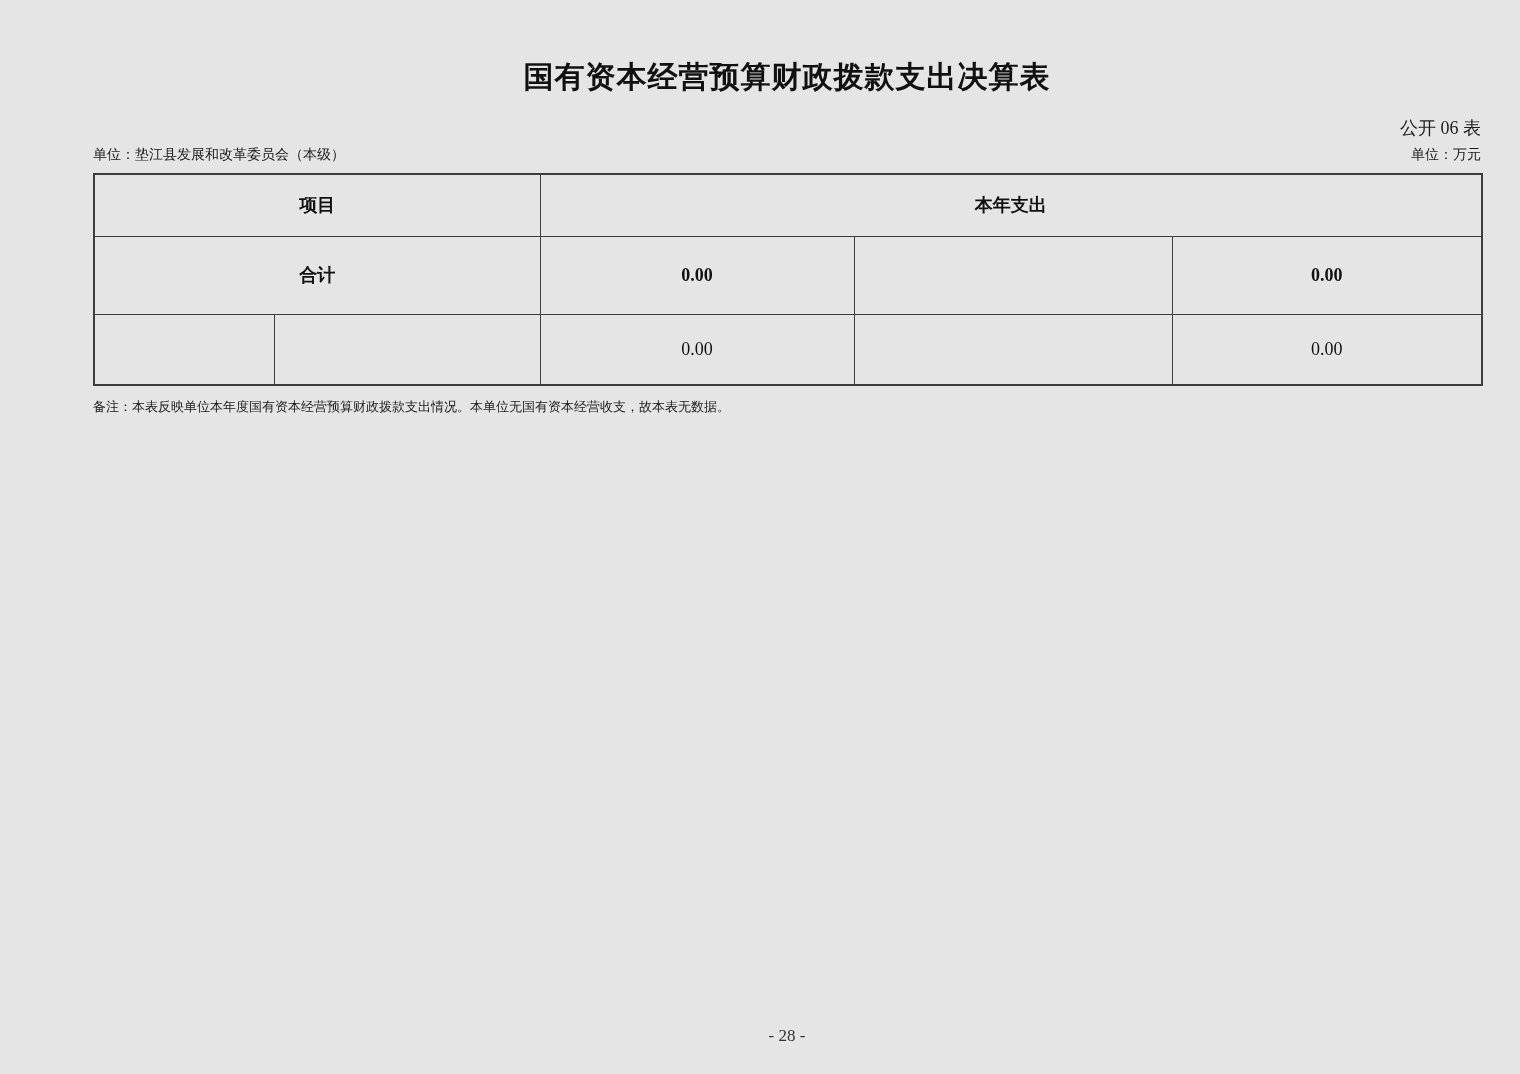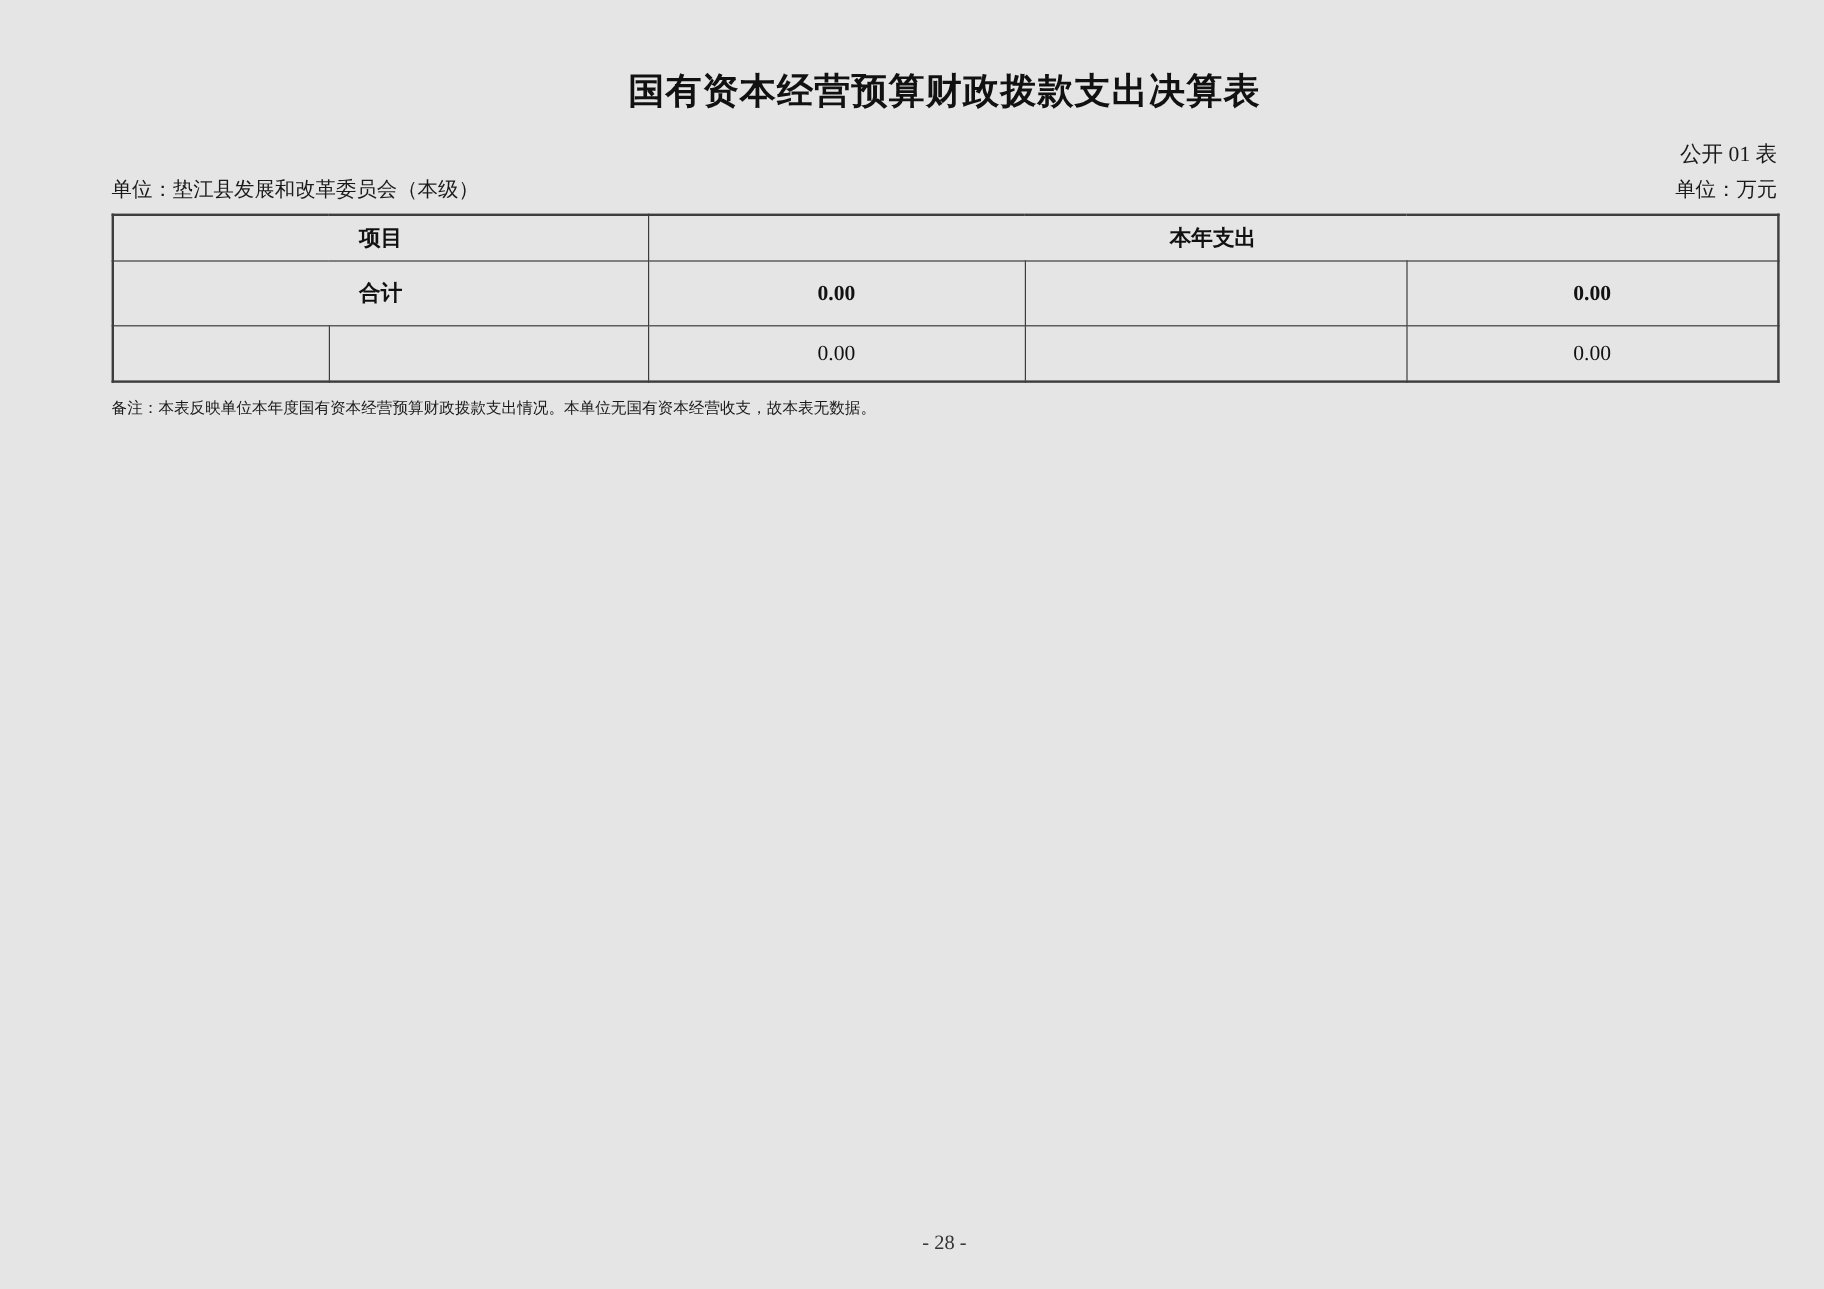--- a/index.html
+++ b/index.html
@@ -35,35 +35,35 @@
     margin-top: 20px;
     text-align: right;
     font-size: 18px;
     color: #1a1a1a;
   }
   .unit-row {
     margin-top: 6px;
     display: flex;
     justify-content: space-between;
     align-items: baseline;
-    font-size: 17px;
+    font-size: 14px;
     color: #1a1a1a;
   }
   table.budget-table {
     margin-top: 9px;
     width: 1388px;
     border-collapse: collapse;
     table-layout: fixed;
     border: 2px solid #3d3d3d;
   }
   table.budget-table td {
     border: 1.5px solid #3d3d3d;
     vertical-align: middle;
     font-size: 18px;
-    padding: 0;
+    padding: 12px;
     overflow: hidden;
   }
   .r1 td { height: 37px; }
   .r2 td { height: 122px; }
   .r3 td { height: 53px; }
   .r4 td { height: 45px; }
   td.hdr {
     text-align: center;
     font-weight: bold;
     color: #111;
@@ -94,21 +94,21 @@
   }
 </style>
 </head>
 <body>
 
 <div class="page">
   <div class="content">
 
     <h1 class="title">国有资本经营预算财政拨款支出决算表</h1>
 
-    <div class="form-label">公开 01 表</div>
+    <div class="form-label">公开 06 表</div>
 
     <div class="unit-row">
       <span>单位：垫江县发展和改革委员会（本级）</span>
       <span>单位：万元</span>
     </div>
 
     <table class="budget-table">
       <colgroup>
         <col style="width:180px">
         <col style="width:266px">

